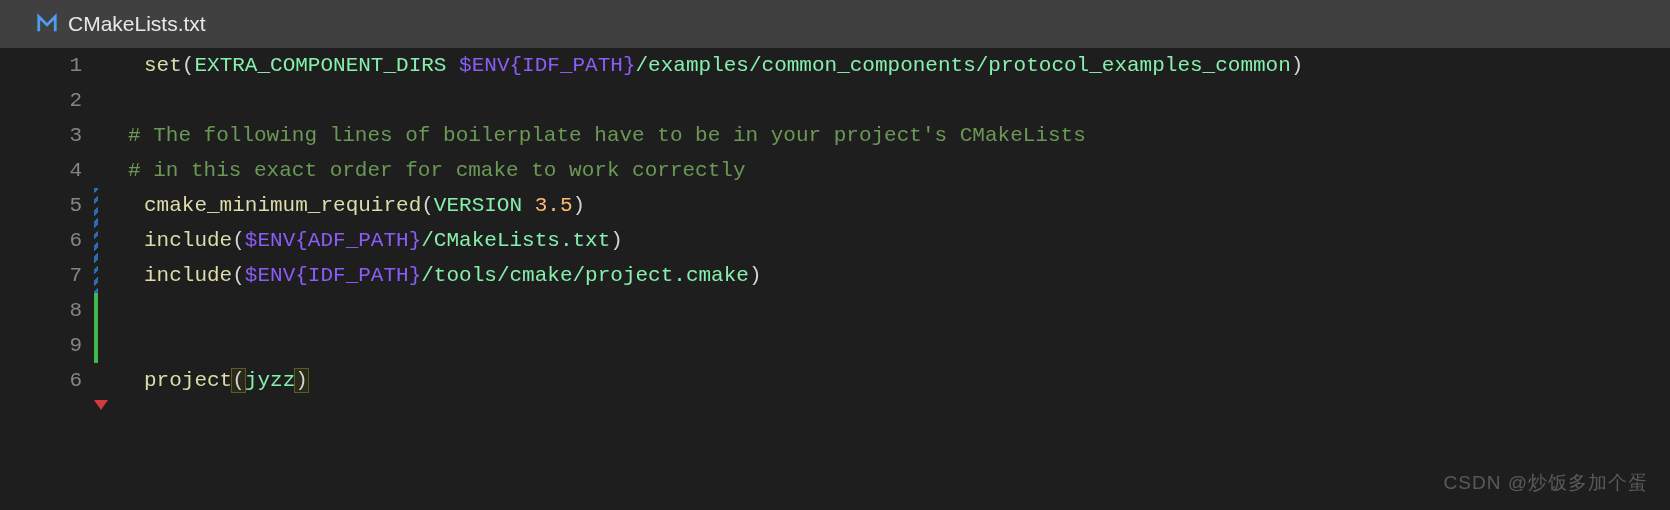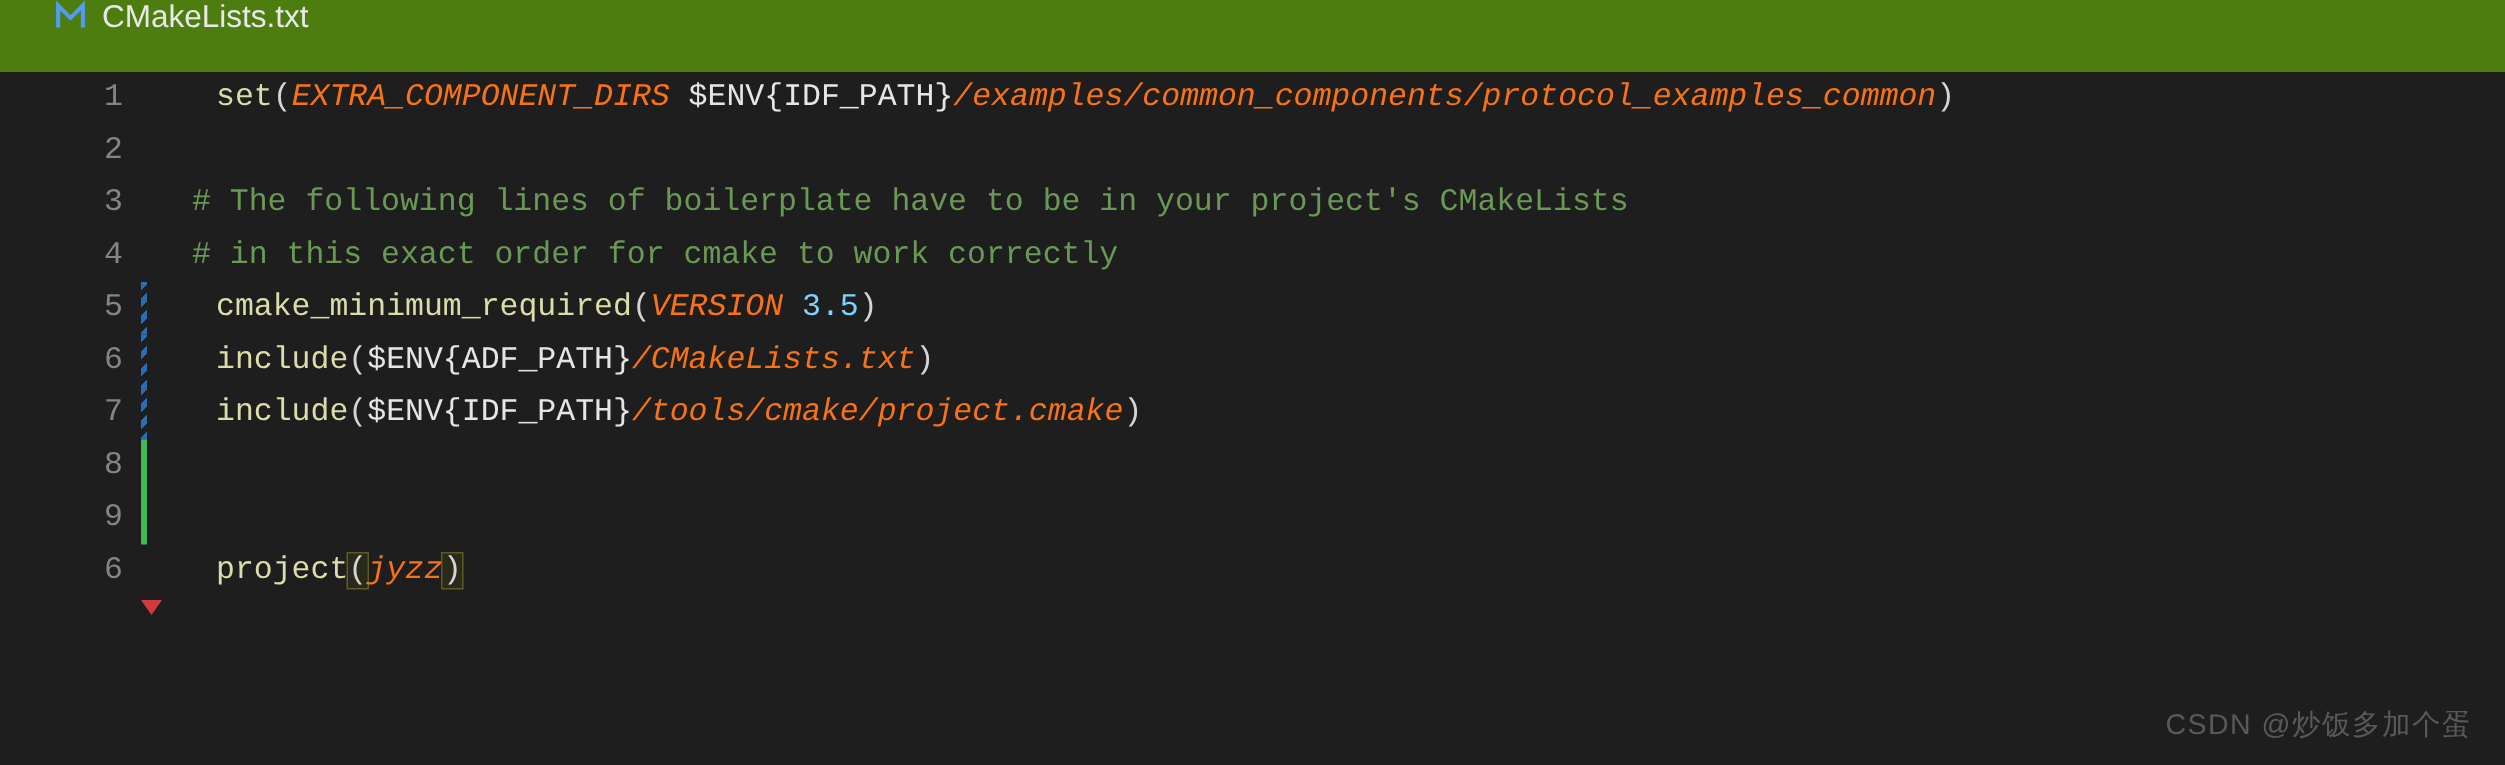--- a/index.html
+++ b/index.html
@@ -8,21 +8,22 @@
     width: 1670px;
     height: 510px;
     background: #1e1e1e;
     font-family: Consolas, "Courier New", monospace;
     overflow: hidden;
     color: #d4d4d4;
   }
   .wrapper { height: 100%; display: flex; flex-direction: column; }
   .tab-bar {
     display: flex;
-    background: #4d7c0f;
+    align-items: center;
+    background: #404040;
     height: 48px;
     padding-left: 36px;
   }
   .tab-bar .icon-m {
     width: 22px; height: 22px;
     margin-right: 10px;
     display: flex; align-items: center; justify-content: center;
   }
   .tab-bar .filename {
     color: #e8e8e8;
@@ -78,23 +79,23 @@
     border-top: 10px solid #d13b3b;
   }
   .code {
     flex: 1;
     padding-left: 20px;
     white-space: pre;
   }
   .code .line { height: 35px; }
   .tok-func   { color: #dcdcaa; margin-left: 16px; }
   .tok-paren  { color: #d4d4d4; }
-  .tok-ident  { color: #f97316; font-style: italic; }
-  .tok-var    { color: #e5e5e5; }
-  .tok-num    { color: #7dd3fc; font-family: Liberation Mono, monospace; }
+  .tok-ident  { color: #86efac; }
+  .tok-var    { color: #8b5cf6; }
+  .tok-num    { color: #fdba74; font-family: Liberation Mono, monospace; }
   .tok-comment{ color: #6a9955; }
   .tok-match  { color: #d4d4d4; border: 1px solid #5b5b22; background: rgba(255,255,0,0.05); margin: -1px; padding: 0; }
   .watermark {
     position: absolute;
     right: 22px;
     bottom: 14px;
     color: rgba(200,200,200,0.35);
     font-family: "Segoe UI", Arial, sans-serif;
     font-size: 19px;
     letter-spacing: 1px;

